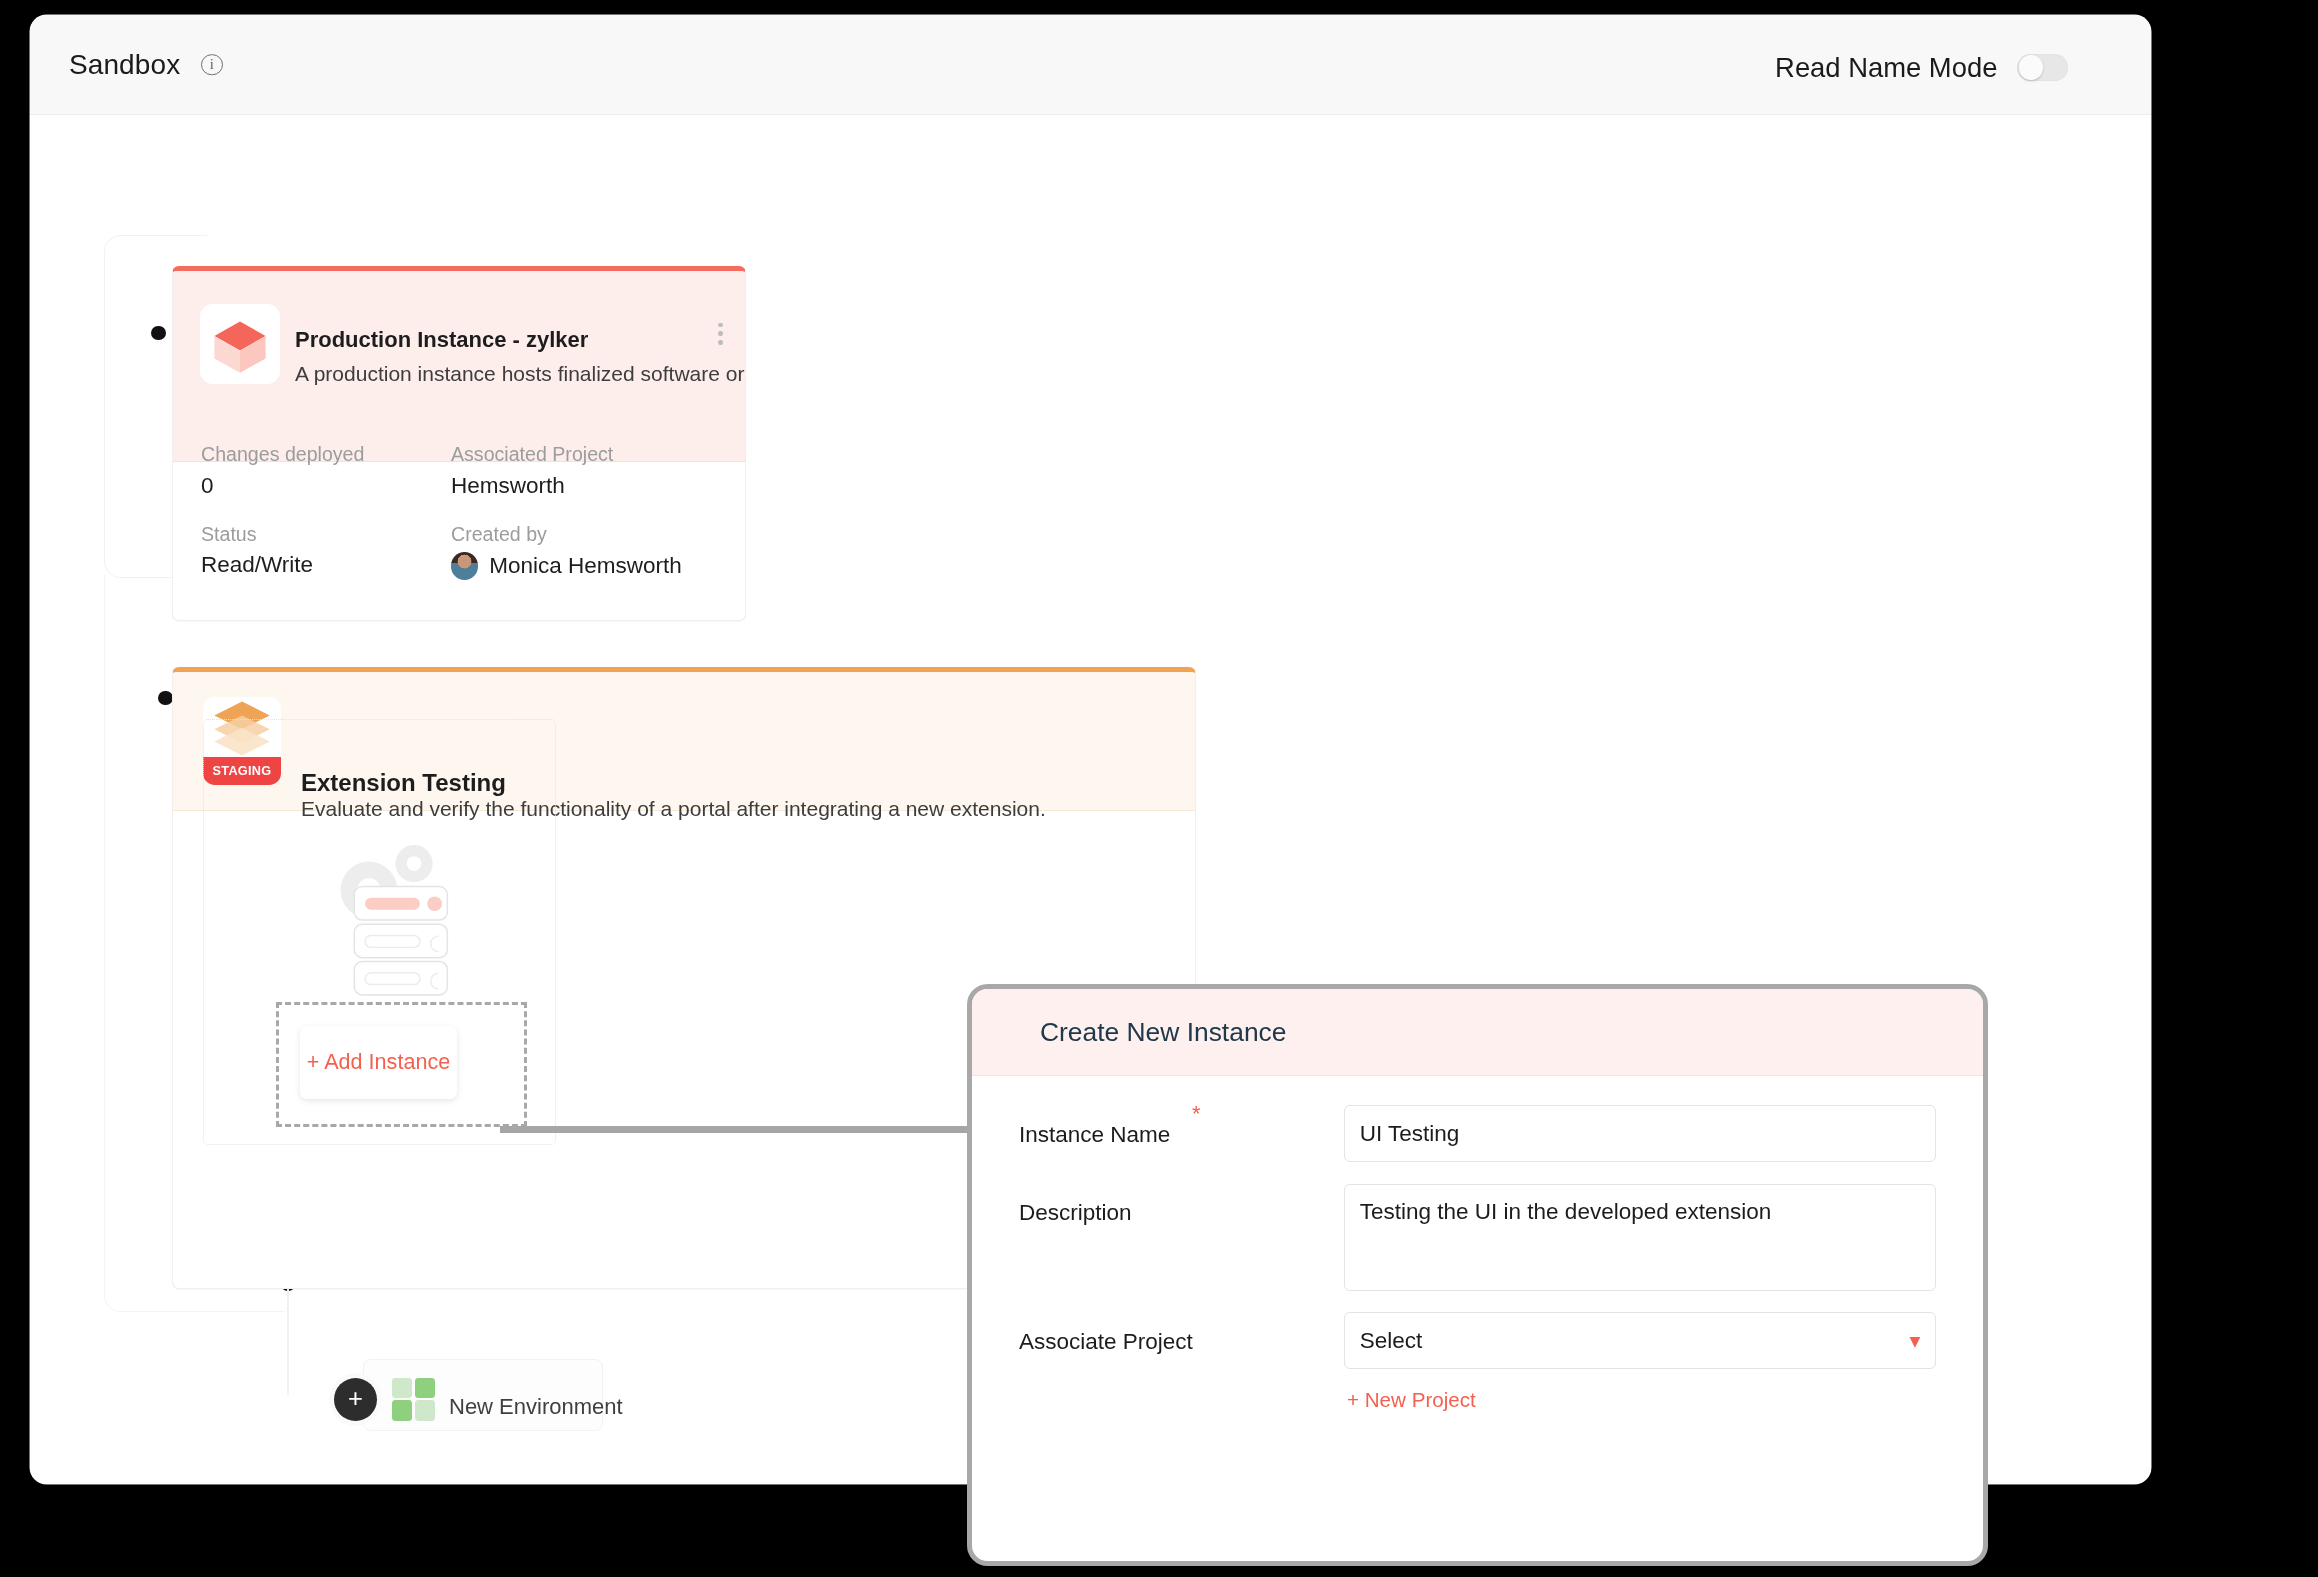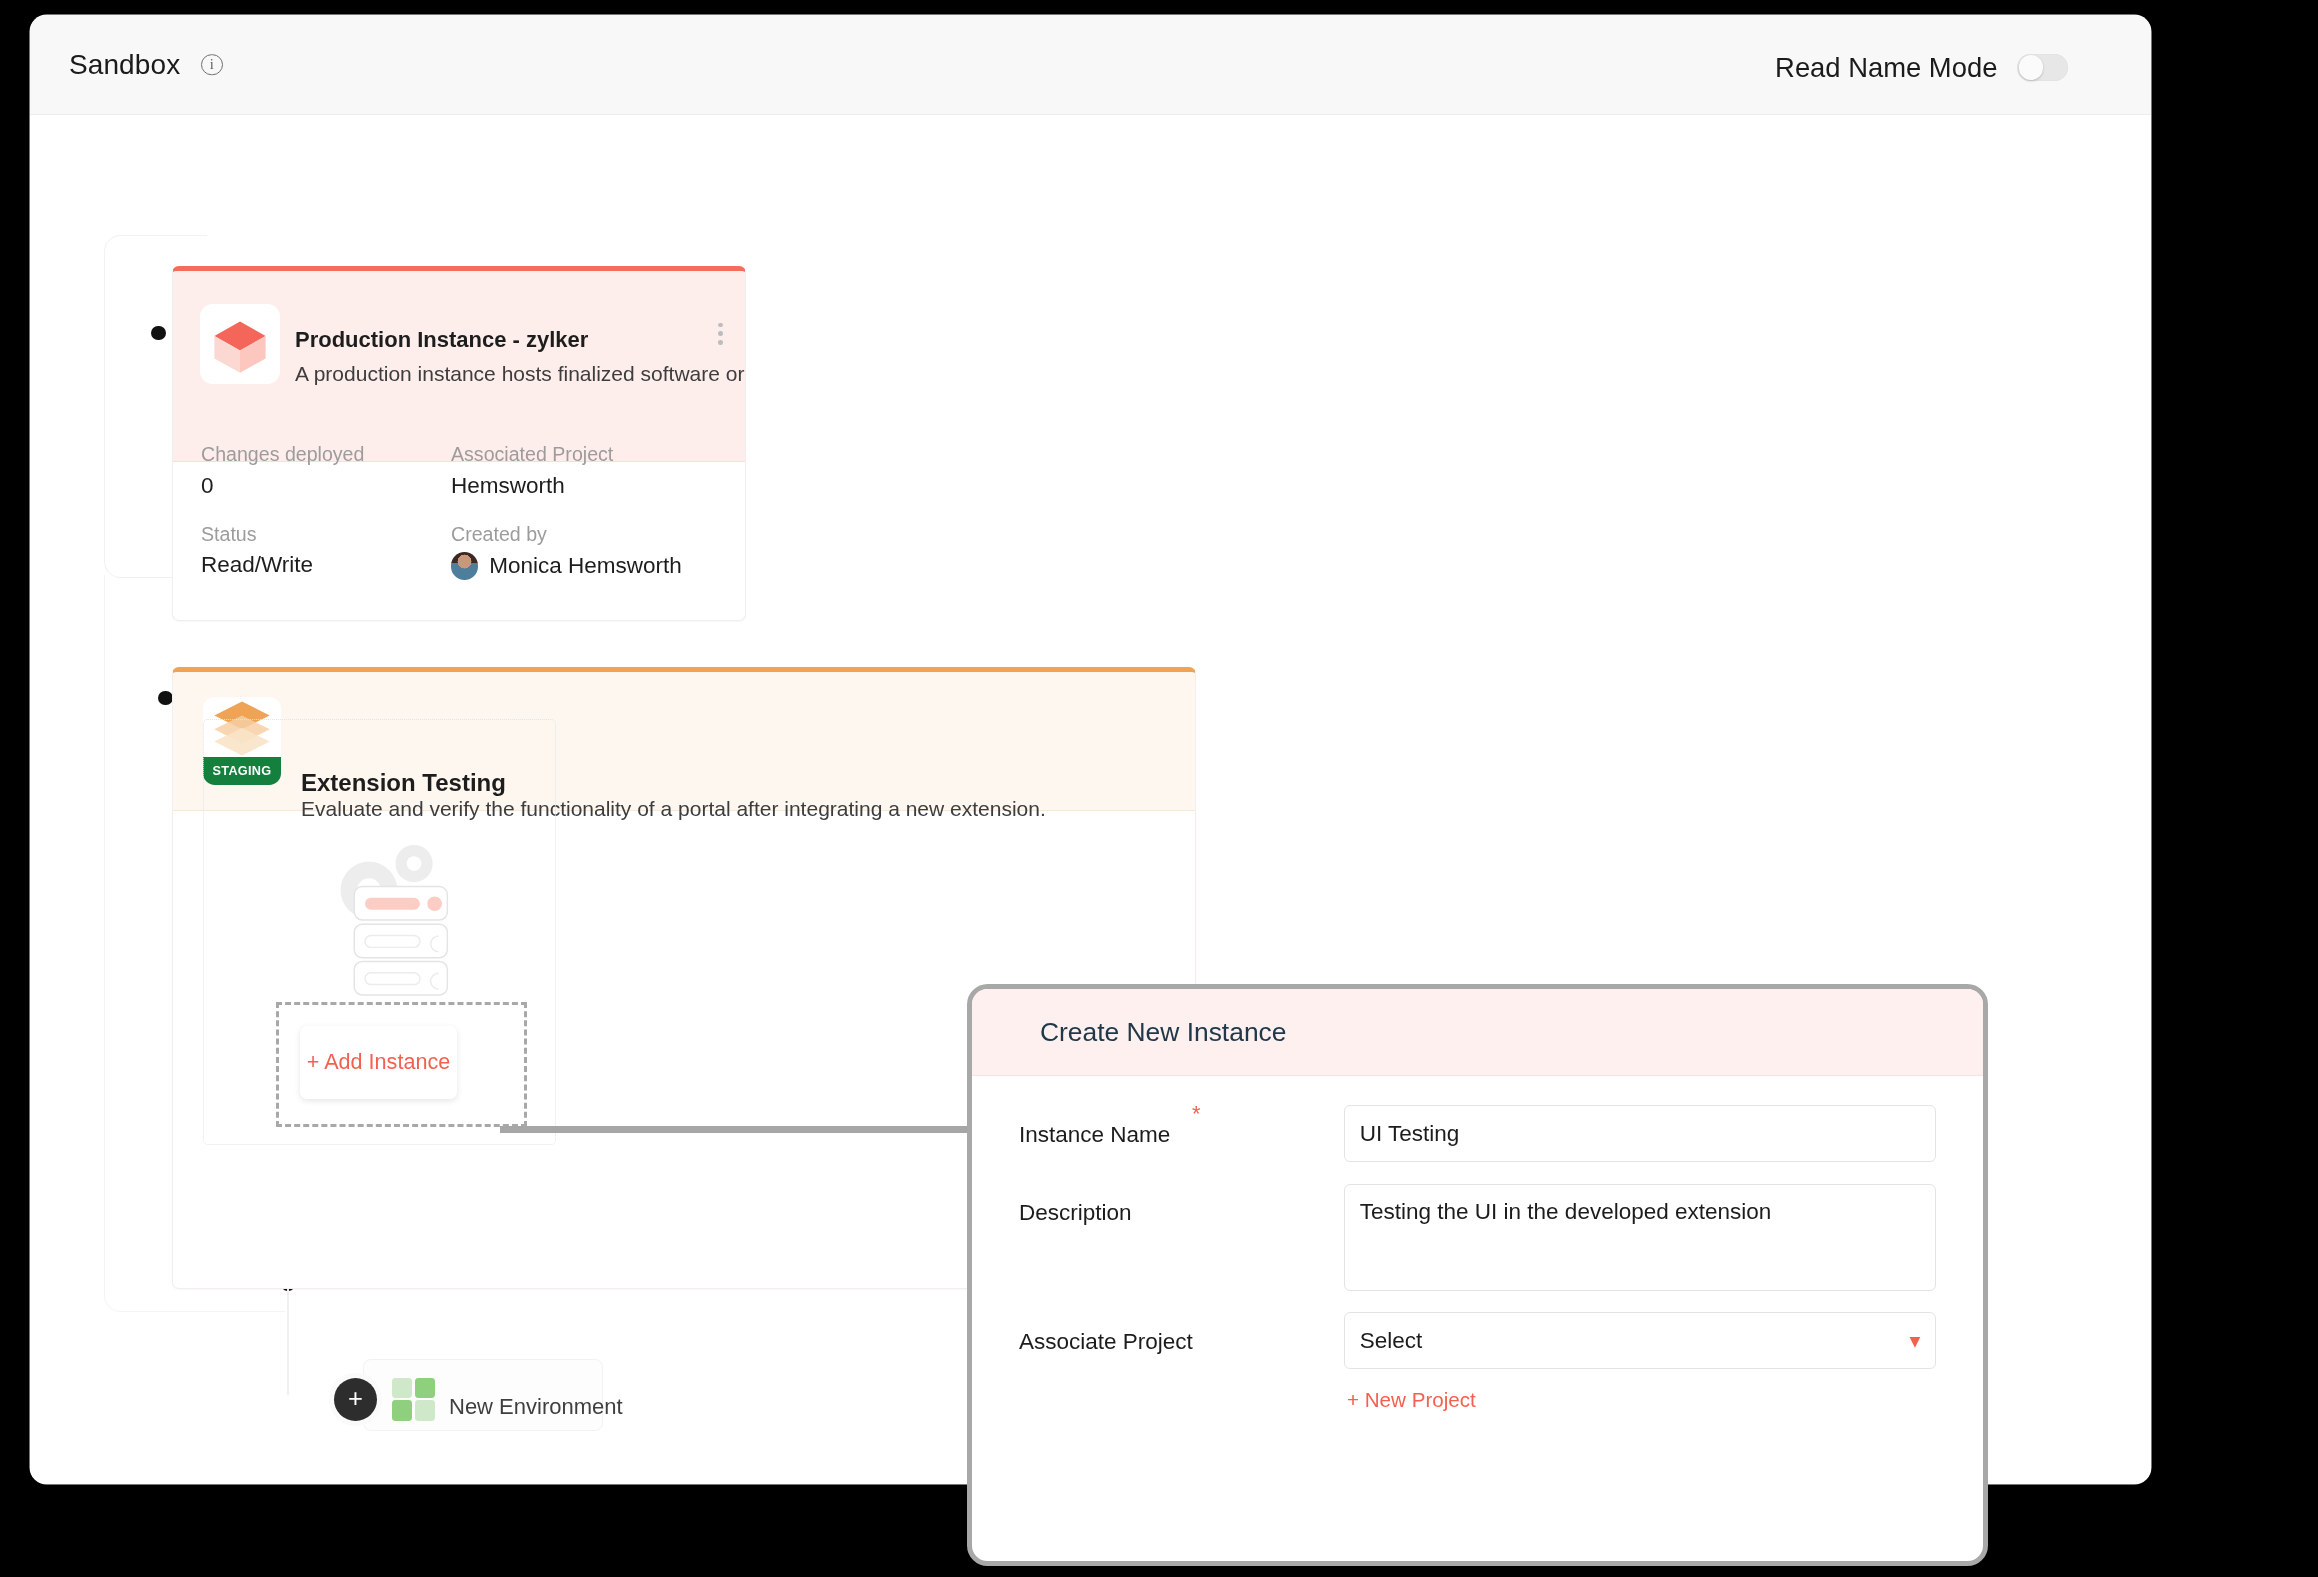--- a/index.html
+++ b/index.html
@@ -125,21 +125,21 @@
   }
   .stg-head{
     position:relative; height:139px; background:#fdf7f0; border-bottom:0.5px solid #f8e9d7;
   }
   .stg-tile{
     position:absolute; left:30px; top:25.5px; width:78px; height:88px;
     background:#ffffff; border-radius:11.8px; overflow:hidden;
   }
   .stg-badge{
     position:absolute; left:0; bottom:0; width:100%; height:28px;
-    background:#15803d; color:#ffffff; font-size:12.7px; font-weight:bold;
+    background:#ef4444; color:#ffffff; font-size:12.7px; font-weight:bold;
     letter-spacing:0.3px; display:flex; align-items:center; justify-content:center;
   }
   .stg-name{ position:absolute; left:128px; top:97px; font-size:24px; font-weight:bold; color:#1d1d1d; }
 
   .inner-dotted{
     position:absolute; left:30px; top:47px; width:353px; height:426px;
     border:1px dotted #e3e3e3; border-radius:4.9px;
   }
   .illus{ position:absolute; left:114px; top:115px; width:147px; height:162px; }
   .dash-box{

